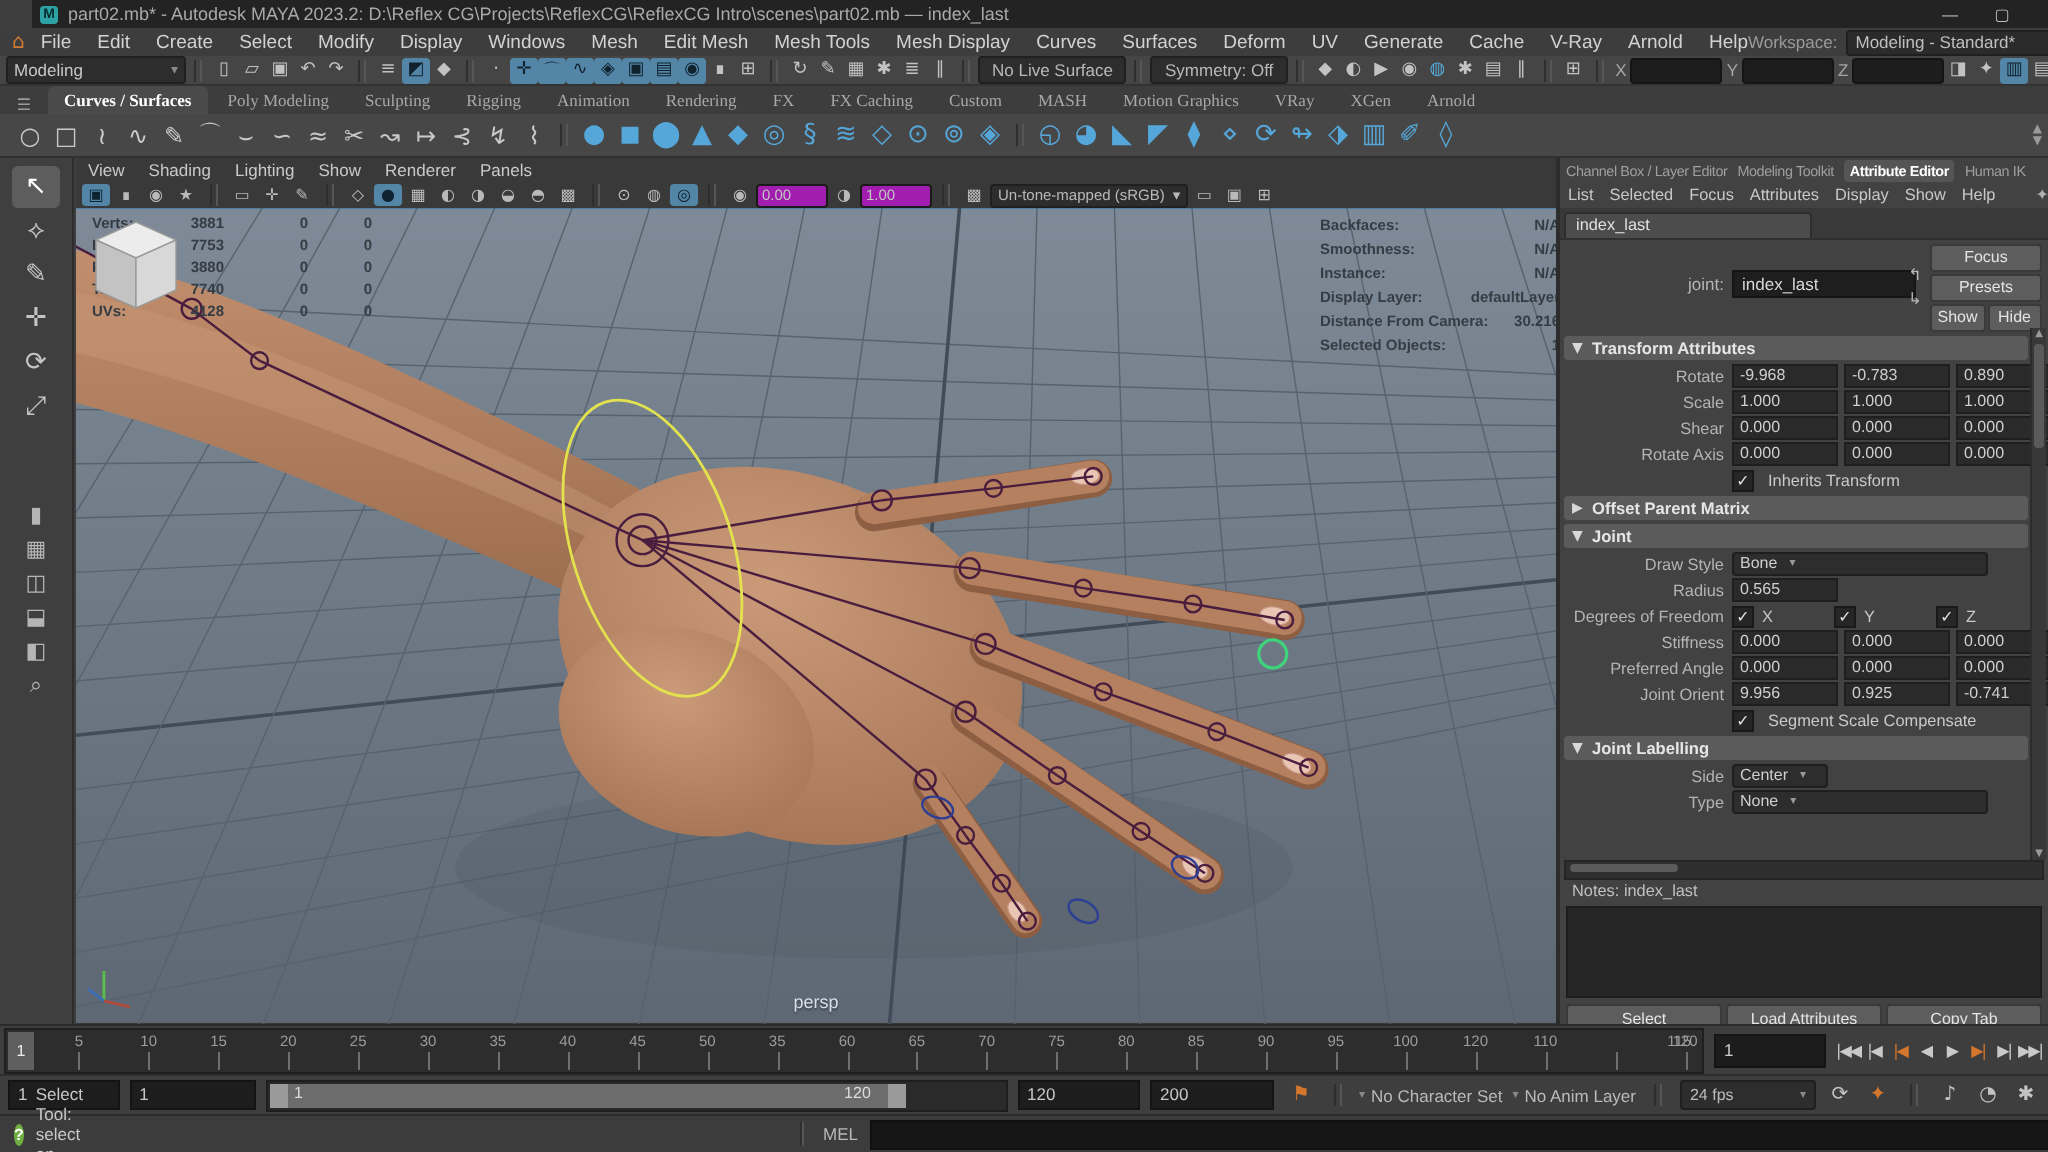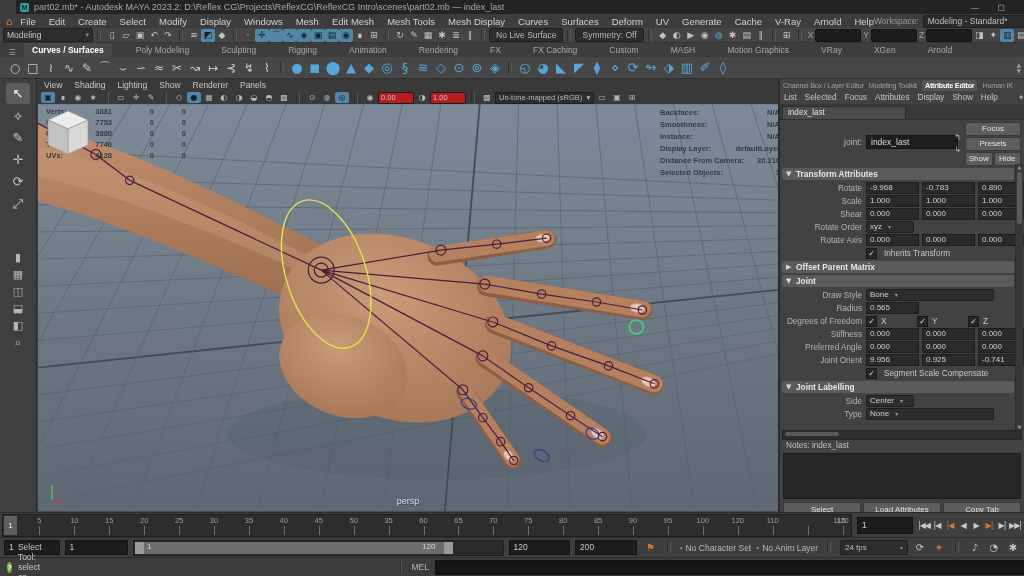--- a/index.html
+++ b/index.html
@@ -25,40 +25,40 @@
   .mini-dd .dd-arrow{margin-left:auto;color:#888;font-size:7px;}
   .sicon{display:inline-flex;width:14px;height:13px;align-items:center;justify-content:center;font-size:9px;color:#c2c2c2;border-radius:2px;flex:0 0 auto;}
   .sicon.hl{background:#5285a6;color:#10222e;}
   .mini-box{height:12px;background:#2d2d2d;border:1px solid #202020;border-radius:2px;font-size:8.5px;color:#b8b8b8;display:flex;align-items:center;padding:0 6px;white-space:nowrap;}
   .ax-label{font-size:8.5px;color:#a5a5a5;margin:0 2px;}
   .ax-field{width:44px;height:11px;background:#1d1d1d;border:1px solid #141414;border-radius:2px;}
   .status-right{margin-left:auto;display:flex;align-items:center;}
   
   .shelf-tabs{position:absolute;left:0;top:43px;width:1024px;height:14px;background:#3d3d3d;display:flex;align-items:flex-end;font-size:8.5px;color:#a8a8a8;}
   .shelf-burger{width:24px;text-align:center;color:#9a9a9a;font-size:8px;}
-  #shelf-tab-row{display:flex;gap:16px;}
+  #shelf-tab-row{display:flex;gap:2px;font-family:Liberation Serif, serif;}
   .shelf-tab{padding:2px 8px;cursor:default;white-space:nowrap;}
   .shelf-tab.active{color:#ffffff;font-weight:bold;background:#4a4a4a;border-radius:3px 3px 0 0;}
   .shelf-icons{position:absolute;left:0;top:57px;width:1024px;height:22px;background:#474747;display:flex;align-items:center;padding-left:6px;box-sizing:border-box;border-bottom:1px solid #303030;overflow:hidden;}
   .shicon{display:inline-flex;width:18px;height:18px;align-items:center;justify-content:center;font-size:13px;flex:0 0 auto;}
   .shicon.curve{color:#c9c9c9;font-size:12px;}
   .shicon.surf{color:#55a7d9;}
   .shelf-arrows{margin-left:auto;margin-right:3px;display:flex;flex-direction:column;color:#9a9a9a;font-size:6px;line-height:6px;}
   
   .main{position:absolute;left:0;top:79px;width:1024px;height:433px;}
   .toolbox{position:absolute;left:0;top:0;width:37px;height:433px;background:#3f3f3f;border-right:1px solid #2d2d2d;display:flex;flex-direction:column;align-items:center;padding-top:4px;box-sizing:border-box;}
   .tbicon{width:24px;height:21px;display:flex;align-items:center;justify-content:center;font-size:13px;color:#c4c4c4;border-radius:3px;margin-bottom:1px;flex:0 0 auto;}
   .tbicon.active{background:#5d5d5d;color:#fff;}
   .tbicon.small{height:16px;font-size:11px;color:#b5b5b5;}
   .center{position:absolute;left:38px;top:0;width:740px;height:433px;background:#393939;}
   .panel-menubar{height:12px;display:flex;gap:12px;align-items:center;font-size:8.5px;color:#c9c9c9;padding-left:6px;}
   .vp-toolbar{height:13px;display:flex;align-items:center;gap:1px;padding:0 3px;border-bottom:1px solid #4f7ea0;}
   .vpicon{display:inline-flex;width:14px;height:11px;align-items:center;justify-content:center;font-size:8px;color:#b9b9b9;border-radius:2px;flex:0 0 auto;}
   .vpicon.hl{background:#5285a6;color:#0f2230;}
-  .vp-num{width:30px;height:10px;background:#b91c1c;border:1px solid #1a1a1a;font-size:7.5px;color:#c5c5c5;line-height:10px;padding:0 2px;border-radius:2px;}
+  .vp-num{width:30px;height:10px;background:#a21caf;border:1px solid #1a1a1a;font-size:7.5px;color:#c5c5c5;line-height:10px;padding:0 2px;border-radius:2px;}
   .vp-dd{height:10px;background:#2d2d2d;border:1px solid #1f1f1f;font-size:7.5px;color:#b9b9b9;line-height:10px;padding:0 3px;border-radius:2px;display:flex;gap:4px;white-space:nowrap;}
   .viewport{position:absolute;left:0;top:25px;width:740px;height:408px;overflow:hidden;}
   .viewport svg{position:absolute;left:0;top:0;}
   .hud-left{position:absolute;left:8px;top:2px;font-size:7.5px;font-weight:bold;color:#353c44;}
   .hud-left .hrow{display:flex;height:11px;align-items:center;}
   .hud-left .hl-label{width:38px;}
   .hud-left .hl-v1{width:28px;text-align:right;}
   .hud-left .hl-v2{width:42px;text-align:right;}
   .hud-left .hl-v3{width:32px;text-align:right;}
   .hud-right{position:absolute;left:622px;top:2px;width:120px;font-size:7.5px;font-weight:bold;color:#353c44;}
@@ -649,29 +649,20 @@
             </div>
             <div class="ae-row">
               <span class="ae-label">Shear</span>
               <span class="ae-fields">
                 <span class="ae-field">0.000</span>
                 <span class="ae-field">0.000</span>
                 <span class="ae-field">0.000</span>
               </span>
             </div>
             <div class="ae-row">
-              <span class="ae-label">Rotate Order</span>
-              <span class="ae-fields">
-                <span class="ae-dd" style="min-width: 40px;">
-                  <span>xyz</span>
-                  <span class="dd-arrow g">▾</span>
-                </span>
-              </span>
-            </div>
-            <div class="ae-row">
               <span class="ae-label">Rotate Axis</span>
               <span class="ae-fields">
                 <span class="ae-field">0.000</span>
                 <span class="ae-field">0.000</span>
                 <span class="ae-field">0.000</span>
               </span>
             </div>
             <div class="ae-row">
               <span class="ae-label"></span>
               <span class="ae-fields">

